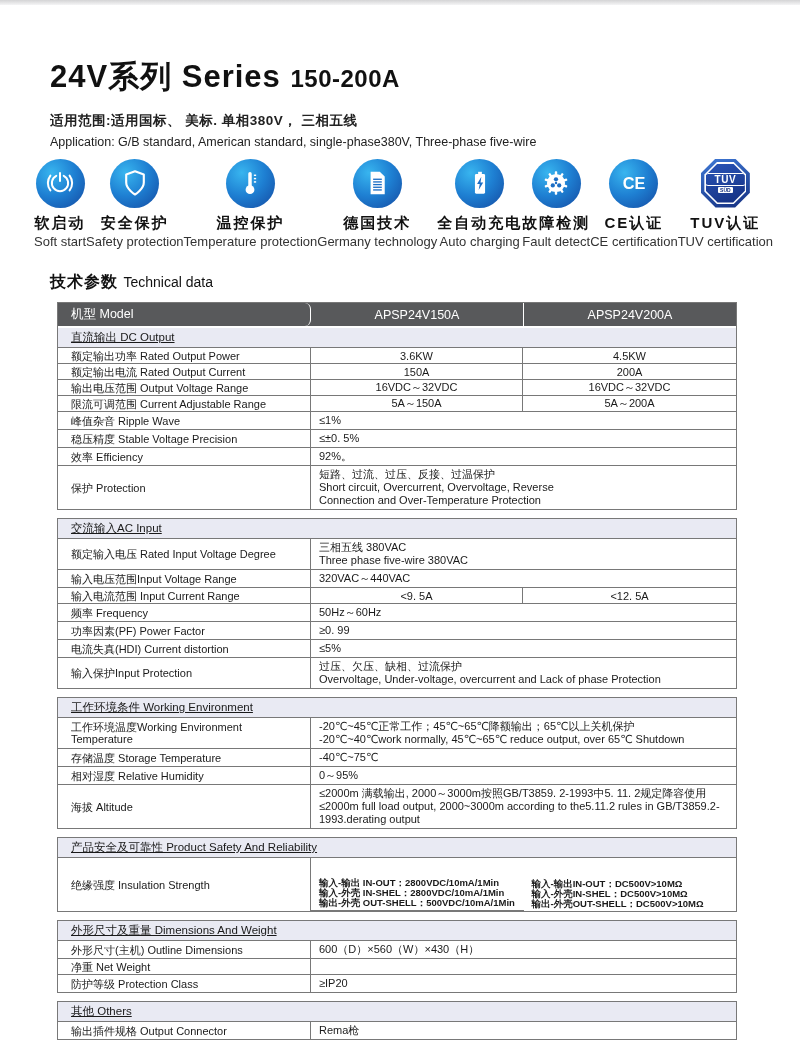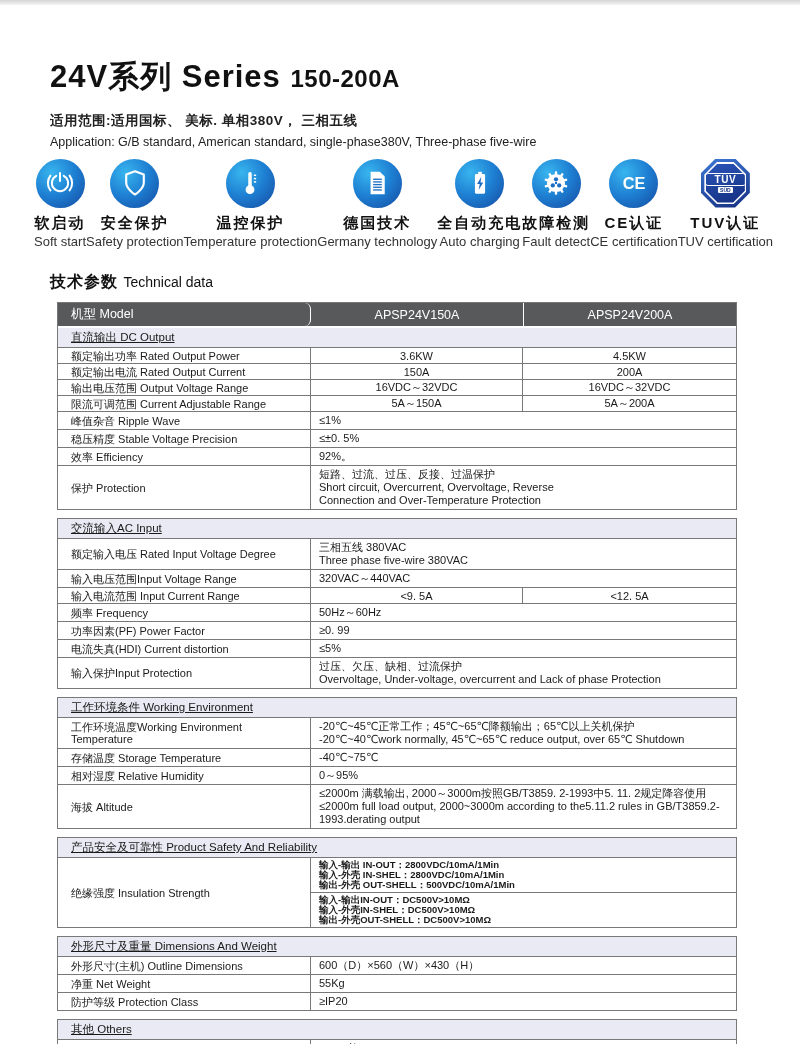--- a/index.html
+++ b/index.html
@@ -39,21 +39,21 @@
   .mh-label{width:253px;padding-left:13px;box-sizing:border-box;border-right:1px solid #fff;align-self:stretch;display:flex;align-items:center;border-radius:6px;}
   .mh-val{width:212px;text-align:center;border-right:1px solid #fff;align-self:stretch;display:flex;align-items:center;justify-content:center;}
   .mh-val2{flex:1;border-right:none;}
   .section-row{background:#e9eaf3;font-size:11.5px;color:#1a1a1a;padding:2px 0 2px 13px;border-bottom:1px solid #787878;text-decoration:underline;}
   .row{display:flex;border-bottom:1px solid #787878;font-size:11px;min-height:15px;align-items:stretch;}
   .row:last-child{border-bottom:none;}
   .cell-label{width:253px;box-sizing:border-box;padding:1px 4px 1px 13px;border-right:1px solid #787878;display:flex;align-items:center;line-height:12px;}
   .cell-val{width:212px;box-sizing:border-box;border-right:1px solid #787878;display:flex;align-items:center;justify-content:center;text-align:right;}
   .cell-val2{flex:1;border-right:none;}
   .cell-span{flex:1;padding:2px 8px;display:flex;align-items:center;white-space:pre-line;line-height:13px;}
-  .cell-groups{flex:1;display:flex;flex-direction:column;}
+  .cell-groups{flex:1;display:flex;flex-direction:row;margin-top:18px;}
   .group{padding:2px 8px;white-space:pre-line;font-size:9.5px;line-height:10px;font-weight:bold;display:flex;flex-direction:column;justify-content:center;flex:1;}
   .gb{border-bottom:1px solid #787878;}
 </style>
 </head>
 <body>
 
 <div class="page">
   <div class="top-edge"></div>
 
   <div class="hdr">
@@ -323,21 +323,20 @@
         </div>
       </div>
       <div class="spec-table">
         <div class="section-row">外形尺寸及重量 Dimensions And Weight</div>
         <div class="row">
           <div class="cell-label">外形尺寸(主机) Outline Dimensions</div>
           <div class="cell-span">600（D）×560（W）×430（H）</div>
         </div>
         <div class="row">
           <div class="cell-label">净重 Net Weight</div>
-          <div class="cell-span">55Kg</div>
         </div>
         <div class="row">
           <div class="cell-label">防护等级 Protection Class</div>
           <div class="cell-span">≥IP20</div>
         </div>
       </div>
       <div class="spec-table">
         <div class="section-row">其他 Others</div>
         <div class="row">
           <div class="cell-label">输出插件规格  Output Connector</div>

